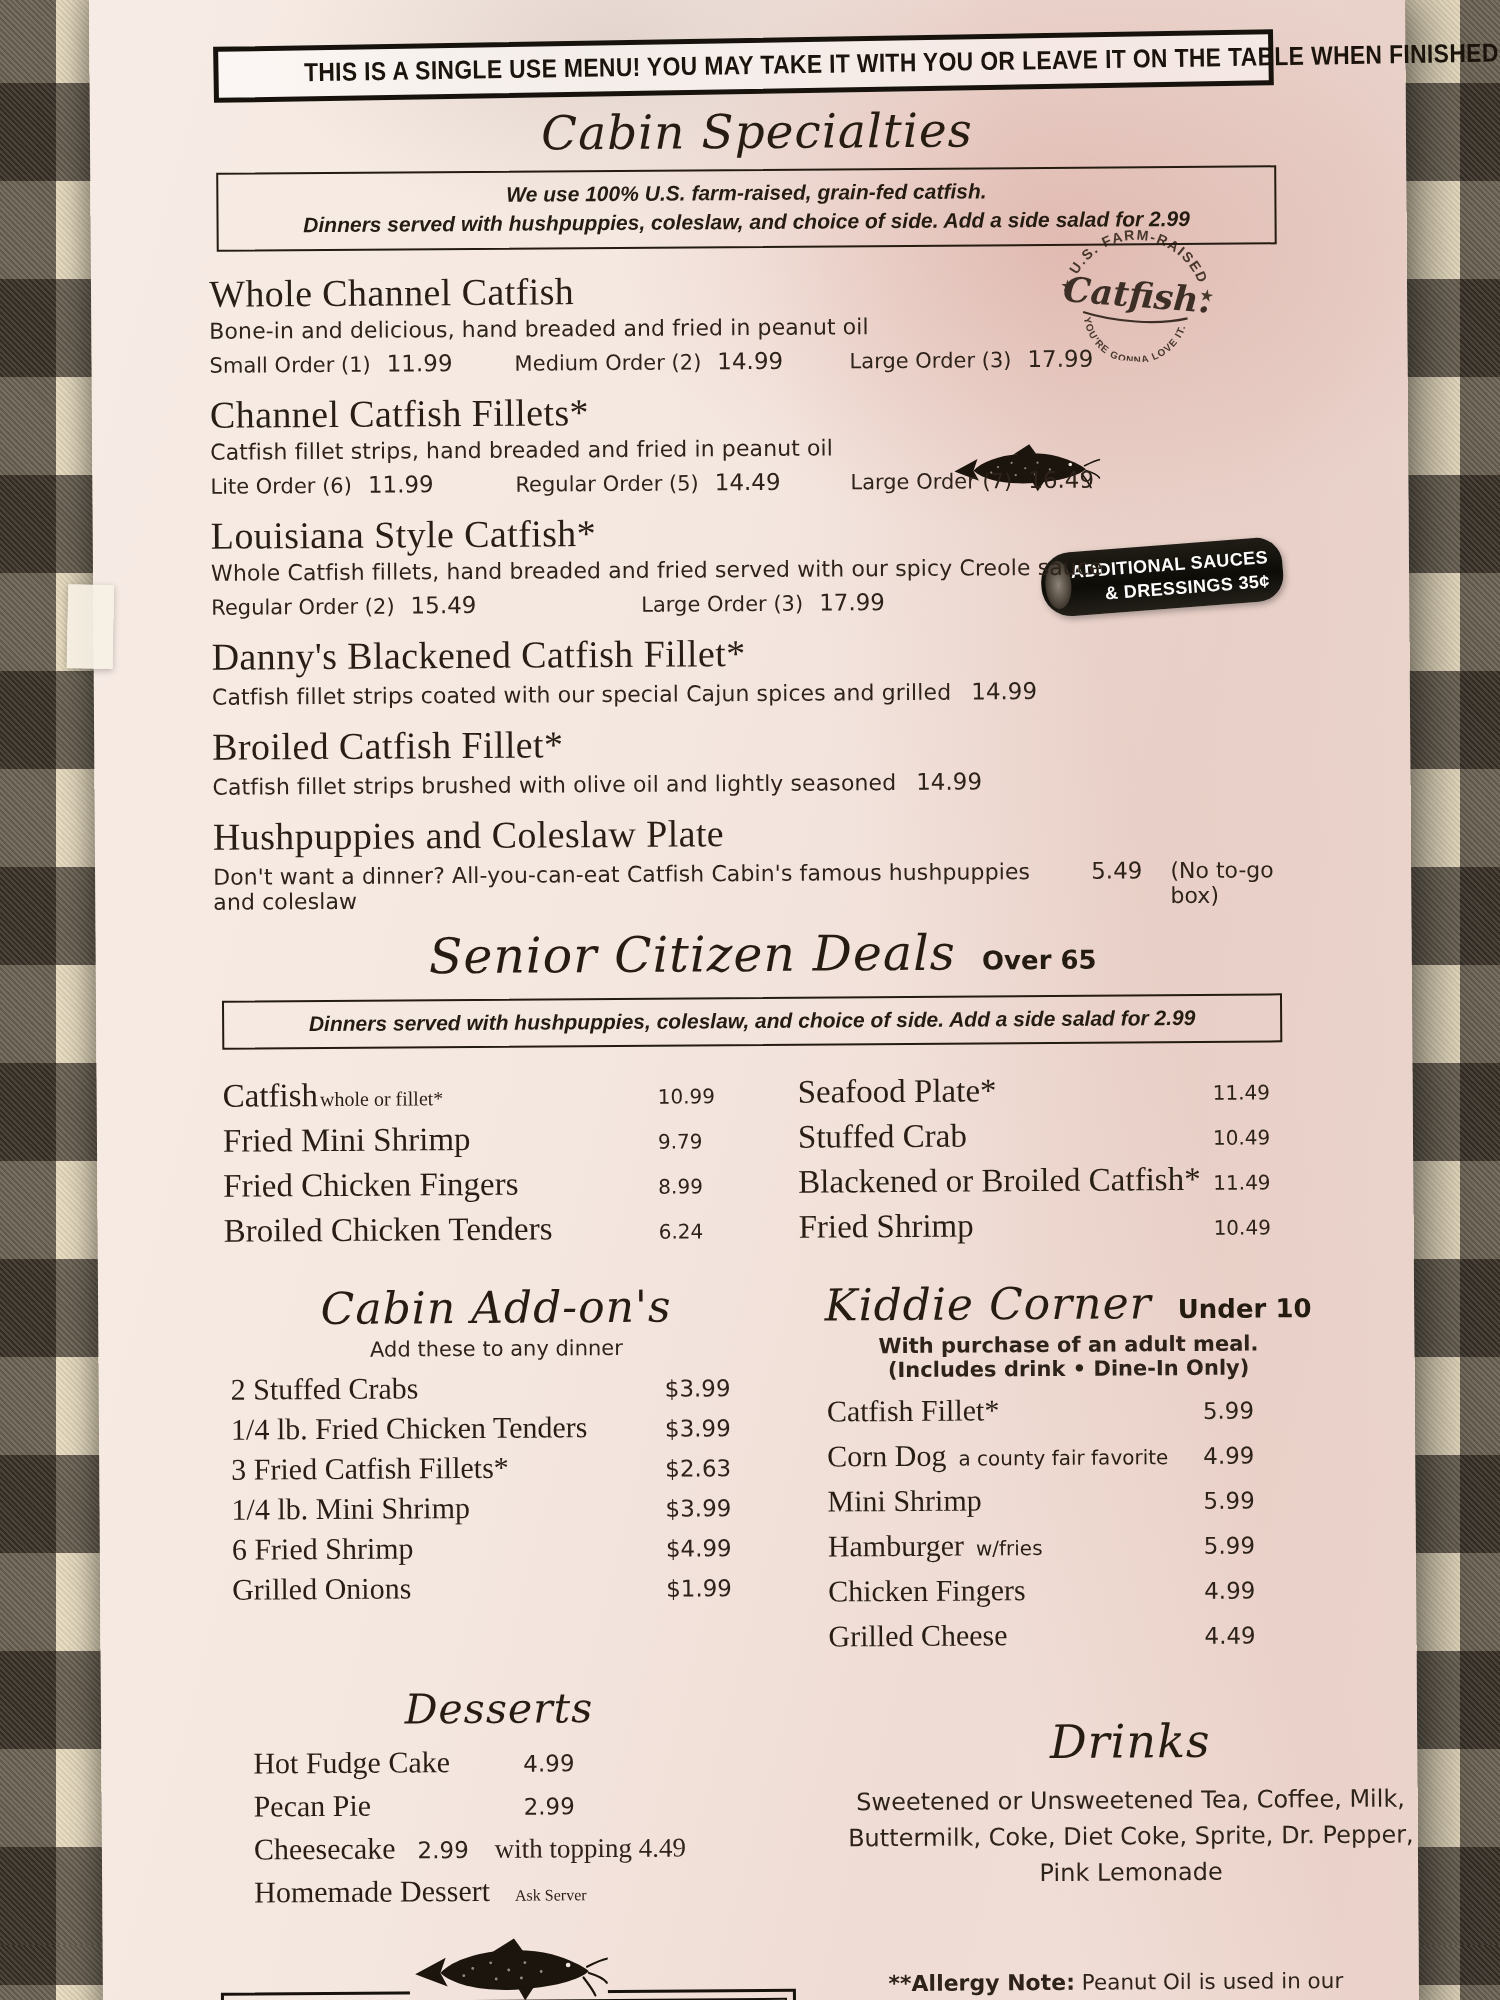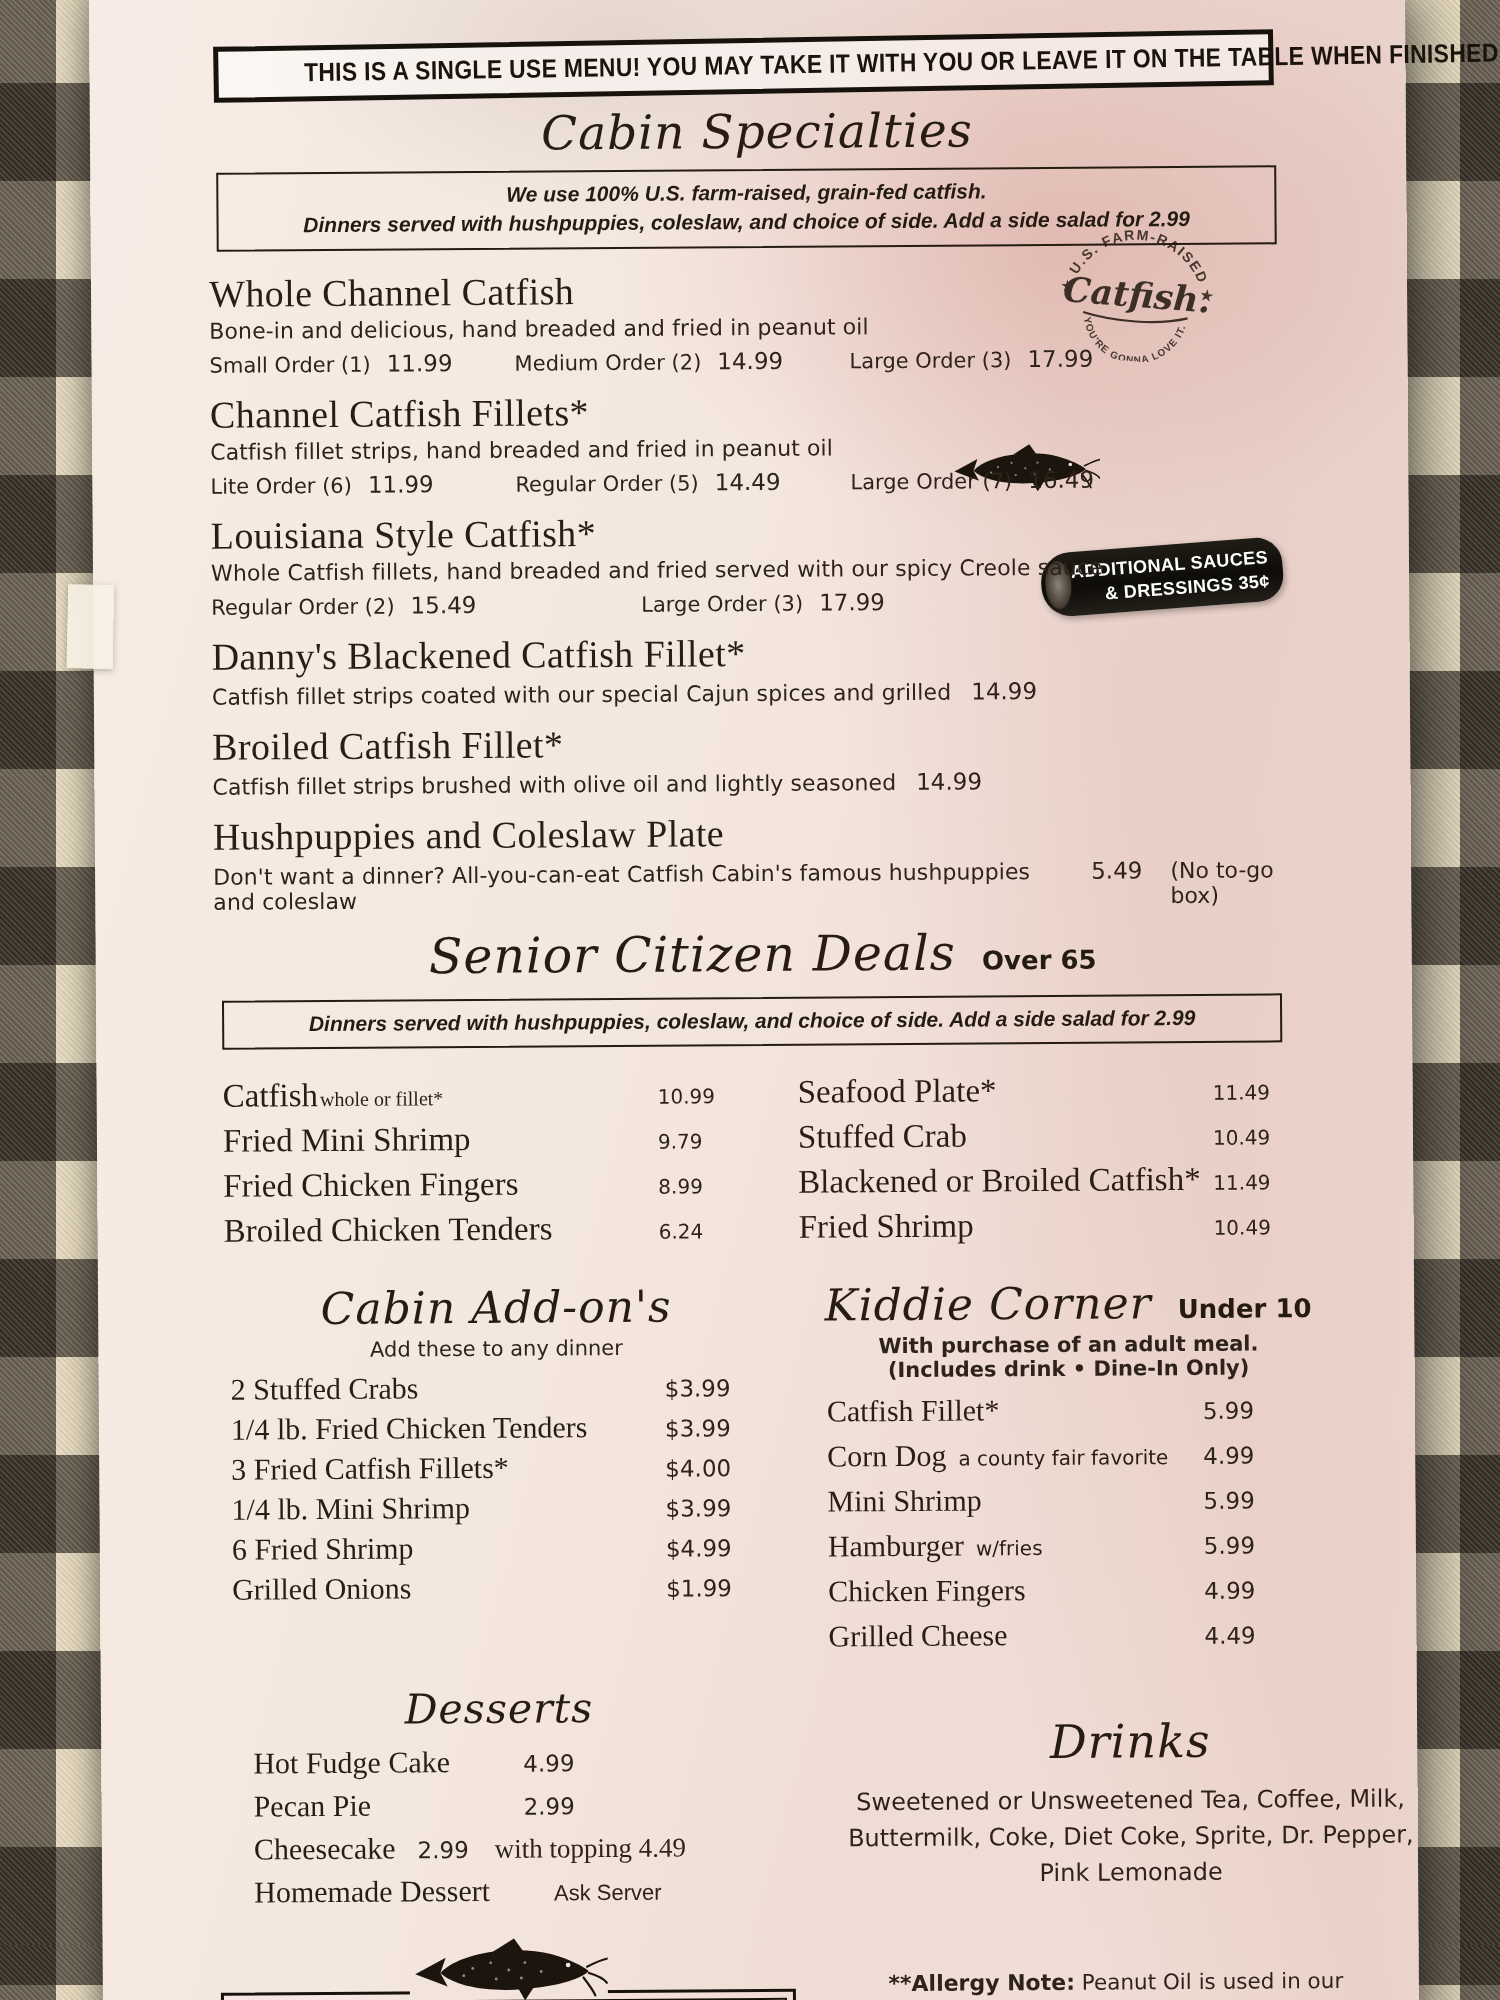--- a/index.html
+++ b/index.html
@@ -67,21 +67,21 @@
   .addon-list{margin-top:10px;}
   .kiddie-list{margin-top:12px;}
   .kiddie-list .arow{margin:11px 0 11px 4px;}
 
   .dess-list{margin-top:12px;}
   .drow{display:flex;align-items:baseline;margin:9px 0 9px 34px;}
   .drow .name{font-family:"Liberation Serif",serif;font-size:30px;color:#281e13;}
   .drow .name.w{min-width:270px;}
   .drow .price{font-size:23px;}
   .drow .extra{font-family:"Liberation Serif",serif;font-size:27px;margin-left:26px;}
-  .drow .askserver{font-family:Liberation Sans, sans-serif;font-size:22px;margin-left:64px;}
+  .drow .askserver{font-family:Liberation Serif, serif;font-size:16px;margin-left:25px;}
   .drow .inlineprice{font-family:"DejaVu Sans",sans-serif;font-size:23px;margin-left:22px;}
 
   .drinks-text{font-family:"DejaVu Sans",sans-serif;font-size:24px;line-height:1.5;text-align:center;
     width:610px;margin:14px auto 0;}
 
   .footer-grid{display:grid;grid-template-columns:575px 1fr;column-gap:60px;margin-top:34px;}
   .family-box{position:relative;border:3px solid #17120c;margin-top:40px;padding:24px 14px 22px;text-align:center;}
   .family-box .inner{position:absolute;inset:6px;border:2px solid #17120c;pointer-events:none;}
   .family-fish{position:absolute;top:-58px;left:50%;transform:translateX(-50%);width:210px;height:72px;}
   .allergy{margin-top:18px;text-align:center;font-family:"DejaVu Sans",sans-serif;font-size:21.5px;line-height:1.65;width:520px;justify-self:center;}
@@ -295,21 +295,21 @@
             <div class="arow">
                 <span class="name">2 Stuffed Crabs</span>
                 <span class="price">$3.99</span>
               </div>
             <div class="arow">
                 <span class="name">1/4 lb. Fried Chicken Tenders</span>
                 <span class="price">$3.99</span>
               </div>
             <div class="arow">
                 <span class="name">3 Fried Catfish Fillets*</span>
-                <span class="price">$4.00</span>
+                <span class="price">$2.63</span>
               </div>
             <div class="arow">
                 <span class="name">1/4 lb. Mini Shrimp</span>
                 <span class="price">$3.99</span>
               </div>
             <div class="arow">
                 <span class="name">6 Fried Shrimp</span>
                 <span class="price">$4.99</span>
               </div>
             <div class="arow">

